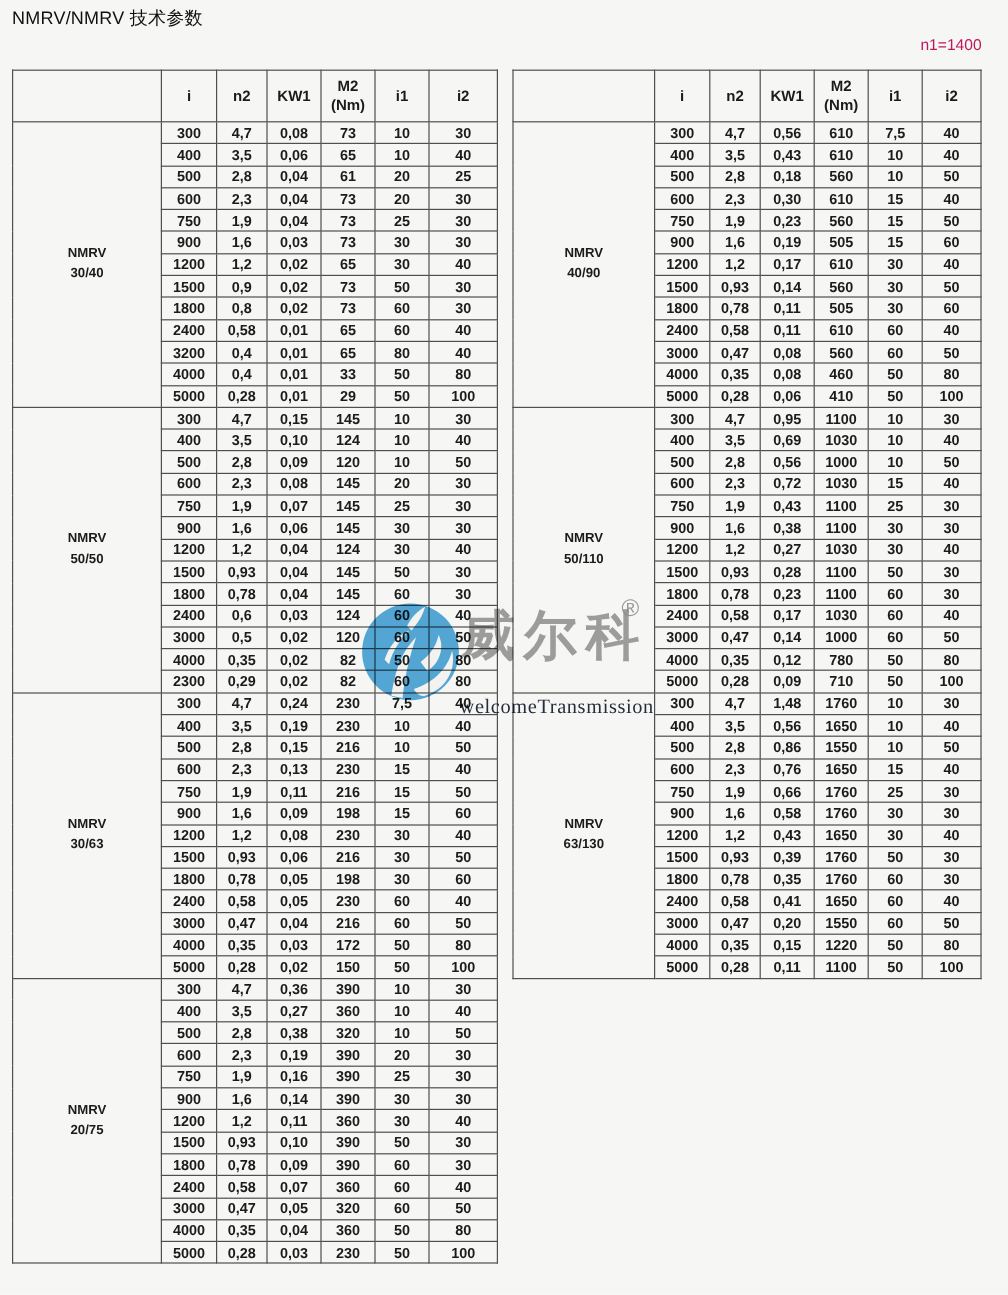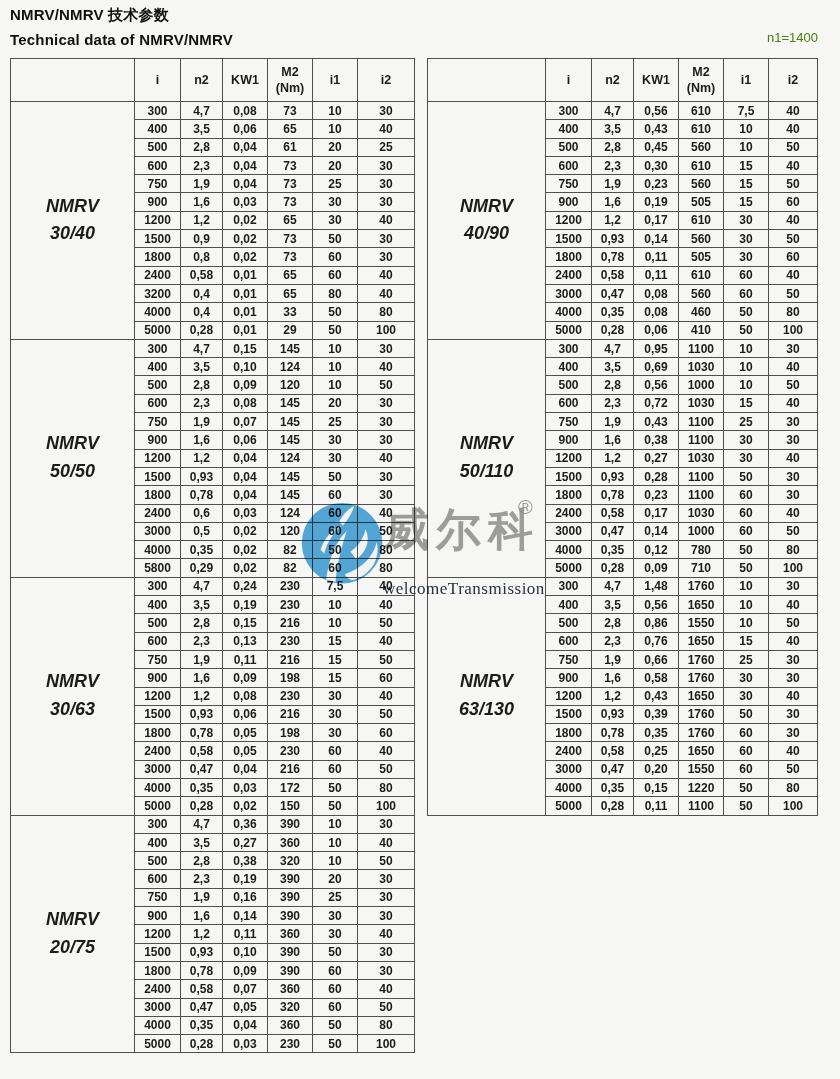--- a/index.html
+++ b/index.html
@@ -3,31 +3,31 @@
 <meta charset="utf-8">
 <style>
   html,body{margin:0;padding:0;}
   body{
     width:840px;height:1079px;position:relative;overflow:hidden;
     background:#f6f6f4;
     font-family:"Liberation Sans", sans-serif;
     -webkit-font-smoothing:antialiased;
   }
   .page{position:absolute;inset:0;}
-  .title-cn{position:absolute;left:10px;top:6px;font-size:15px;font-weight:bold;color:#101010;letter-spacing:.2px;}
+  .title-cn{position:absolute;left:10px;top:6px;font-size:15px;font-weight:normal;color:#101010;letter-spacing:.2px;}
   .title-en{position:absolute;left:10px;top:31px;font-size:15px;font-weight:bold;color:#101010;letter-spacing:.2px;}
-  .note{position:absolute;right:22px;top:30px;font-size:13px;color:#4d7c0f;}
+  .note{position:absolute;right:22px;top:30px;font-size:13px;color:#be185d;}
   .tbl{position:absolute;top:58px;}
   .tbl-left{left:10px;width:405px;}
   .tbl-right{left:427px;width:391px;}
   table{border-collapse:collapse;table-layout:fixed;width:100%;}
   th,td{border:1px solid #4f4f4f;padding:0;text-align:center;color:#1b1b1b;overflow:hidden;}
   thead th{height:42px;font-size:12.5px;font-weight:bold;white-space:pre-line;line-height:1.3;}
   tbody td{height:17.3px;font-size:12px;font-weight:bold;line-height:1;}
-  td.model-cell{font-size:18px;font-weight:bold;line-height:1.55;font-style:italic;}
+  td.model-cell{font-size:11px;font-weight:bold;line-height:1.55;}
   
   col.c-model{width:124px;} .tbl-right col.c-model{width:118px;}
   col.c-i{width:46px;} col.c-n2{width:42px;} col.c-kw1{width:45px;}
   col.c-m2{width:45px;} col.c-i1{width:45px;}
   col.c-i2{width:auto;}
   
   .watermark{position:absolute;inset:0;pointer-events:none;mix-blend-mode:multiply;z-index:5;}
   .wm-logo{position:absolute;left:298px;top:501px;}
   .wm-cn{position:absolute;left:384px;top:500px;font-size:45px;font-weight:bold;
     color:#8e8e8e;opacity:.82;letter-spacing:7px;white-space:nowrap;
@@ -35,21 +35,20 @@
   .wm-reg{position:absolute;left:518px;top:496px;font-size:20px;color:#8e8e8e;opacity:.85;}
   .wm-en{position:absolute;left:383px;top:579px;font-size:17px;color:#0f172a;opacity:.9;
     font-family:"Liberation Serif", serif;letter-spacing:.5px;white-space:nowrap;}
 </style>
 </head>
 <body>
 
 <div class="page">
 
   <div class="title-cn">NMRV/NMRV 技术参数</div>
-  <div class="title-en">Technical data of NMRV/NMRV</div>
   <div class="note">n1=1400</div>
 
   <div class="tbl tbl-left">
       <table>
         <colgroup>
           <col class="c-model">
           <col class="c-i">
           <col class="c-n2">
           <col class="c-kw1">
           <col class="c-m2">
@@ -271,21 +270,21 @@
           </tr>
           <tr>
             <td>4000</td>
             <td>0,35</td>
             <td>0,02</td>
             <td>82</td>
             <td>50</td>
             <td>80</td>
           </tr>
           <tr>
-            <td>5800</td>
+            <td>2300</td>
             <td>0,29</td>
             <td>0,02</td>
             <td>82</td>
             <td>60</td>
             <td>80</td>
           </tr>
           <tr>
             <td class="model-cell" rowspan="13">
               <div>NMRV</div>
               <div>30/63</div>
@@ -544,21 +543,21 @@
             <td>400</td>
             <td>3,5</td>
             <td>0,43</td>
             <td>610</td>
             <td>10</td>
             <td>40</td>
           </tr>
           <tr>
             <td>500</td>
             <td>2,8</td>
-            <td>0,45</td>
+            <td>0,18</td>
             <td>560</td>
             <td>10</td>
             <td>50</td>
           </tr>
           <tr>
             <td>600</td>
             <td>2,3</td>
             <td>0,30</td>
             <td>610</td>
             <td>15</td>
@@ -816,21 +815,21 @@
             <td>1800</td>
             <td>0,78</td>
             <td>0,35</td>
             <td>1760</td>
             <td>60</td>
             <td>30</td>
           </tr>
           <tr>
             <td>2400</td>
             <td>0,58</td>
-            <td>0,25</td>
+            <td>0,41</td>
             <td>1650</td>
             <td>60</td>
             <td>40</td>
           </tr>
           <tr>
             <td>3000</td>
             <td>0,47</td>
             <td>0,20</td>
             <td>1550</td>
             <td>60</td>

